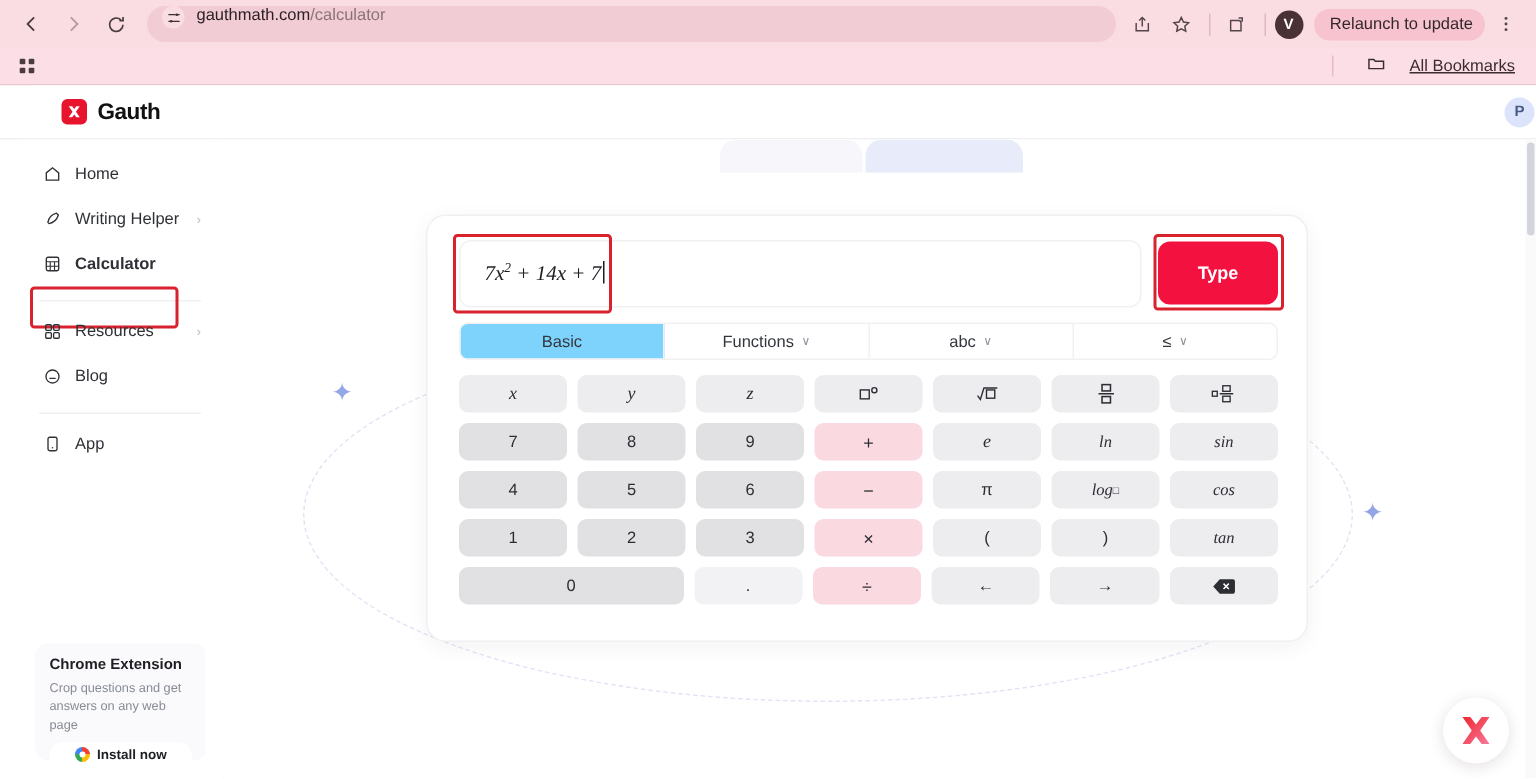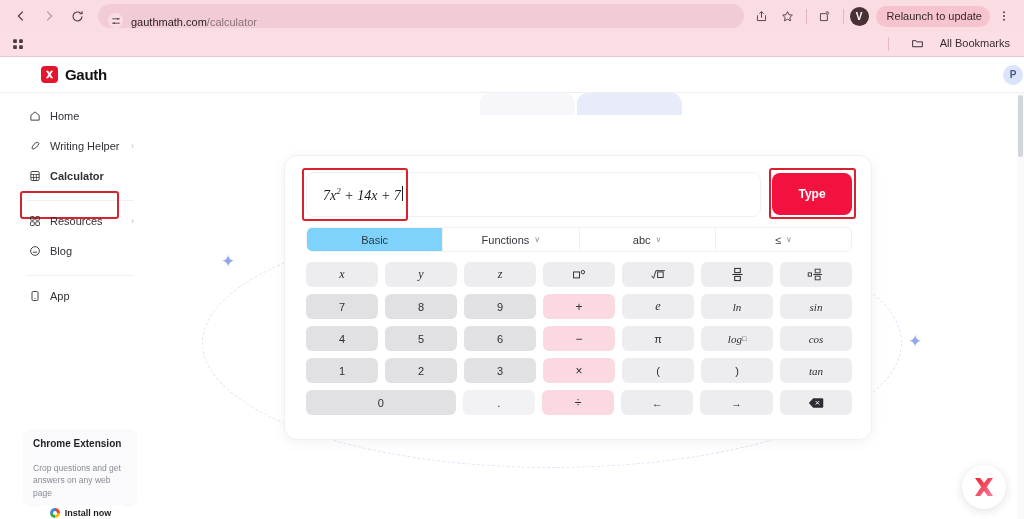--- a/index.html
+++ b/index.html
@@ -19,21 +19,21 @@
   }
   .nav-btn {
     width: 26px; height: 26px; display: flex; align-items: center;
     justify-content: center; color: #4a3c40; font-size: 14px;
     border-radius: 50%;
   }
   .nav-btn.dim { color: #b49aa1; }
   .omnibox {
     flex: 1; height: 24px; margin-left: 6px; margin-right: 4px;
     background: #f2ccd5; border-radius: 13px; display: flex;
-    align-items: flex-end; padding: 0 10px; gap: 8px; max-width: 790px;
+    align-items: flex-start; padding: 0 10px; gap: 8px; max-width: 790px;
   }
   .omnibox-icon {
     width: 15px; height: 15px; border-radius: 50%; background: #fadde3;
     display: flex; align-items: center; justify-content: center;
     flex-shrink: 0;
   }
   .omnibox-url { font-size: 11px; color: #2d2126; white-space: nowrap; }
   .omnibox-url .path { color: #8a7379; }
   .tb-icon {
     width: 24px; height: 24px; display: flex; align-items: center;
@@ -52,22 +52,22 @@
     font-size: 11px; color: #33272b; white-space: nowrap; margin-left: 5px;
   }
 
   .bookmark-bar {
     position: absolute; left: 0; top: 32px; width: 1024px; height: 24px;
     background: #fcdfe6; display: flex; align-items: center;
     padding: 0 8px;
   }
   .bm-grid { width: 20px; height: 20px; display:flex; align-items:center; justify-content:center; }
   .bm-right {
-    margin-left: auto; display: flex; align-items: flex-start; gap: 16px;
-    font-size: 11px; color: #3a2c31; padding-right: 6px;
+    margin-left: auto; display: flex; align-items: center; gap: 16px;
+    font-size: 11px; color: #3a2c31; padding-right: 6px; text-decoration: underline;
   }
   .bm-divider { width: 1px; height: 14px; background: #e8b9c6; margin-right: 6px; }
   .chrome-edge {
     position: absolute; left: 0; top: 56px; width: 1024px; height: 1px;
     background: #e7c6cf;
   }
 
   
   .page { position: absolute; left: 0; top: 57px; width: 1024px; height: 462px; background: #fff; }
 
@@ -118,21 +118,21 @@
   .nav-sep { height: 1px; background: #f0f0f3; margin: 5px 14px; }
   .hl-box {
     position: absolute; border: 2px solid #d8232f; border-radius: 3px;
     pointer-events: none;
   }
   .ext-card {
     position: absolute; left: 11px; bottom: 12px; width: 115px; height: 78px;
     background: #fafafc; border-radius: 9px; padding: 9px 10px;
   }
   .ext-title { font-size: 10px; font-weight: bold; color: #1d1f24; }
-  .ext-desc { font-size: 8.5px; color: #868b94; line-height: 1.45; margin-top: 13px; }
+  .ext-desc { font-size: 8.5px; color: #868b94; line-height: 1.45; margin-top: 3px; }
   .ext-btn {
     margin-top: 6px; height: 17px; background: #fff; border-radius: 9px;
     display: flex; align-items: center; justify-content: center; gap: 5px;
     font-size: 9px; color: #1d1f24; font-weight: bold;
   }
   .chrome-dot {
     width: 10px; height: 10px; border-radius: 50%;
     background: conic-gradient(#ea4335 0 25%, #fbbc05 25% 50%, #34a853 50% 75%, #4285f4 75% 100%);
     position: relative;
   }
@@ -148,21 +148,21 @@
     width: 700px; height: 250px; left: 65px; top: 125px;
     border: 1.4px dashed #dfe3f5; border-radius: 50%;
   }
   .star { color: #94a6e8; font-size: 17px; line-height: 1; }
   .ghost-pill {
     position: absolute; height: 22px; border-radius: 11px 11px 0 0;
     top: 0;
   }
 
   .calc-card {
-    position: absolute; left: 147px; top: 62px; width: 588px; height: 285px;
+    position: absolute; left: 147px; top: 50px; width: 588px; height: 285px;
     background: #fff; border: 1px solid #f0f0f3; border-radius: 13px;
     box-shadow: 0 3px 14px rgba(40,40,70,0.055);
   }
   .expr-row { position: absolute; left: 21px; top: 16px; width: 546px; height: 45px; display: flex; }
   .expr-field {
     width: 455px; height: 45px; background: #fff; border: 1px solid #f1f1f4;
     border-radius: 8px; display: flex; align-items: center; padding-left: 16px;
   }
   .expr-text {
     font-family: "Liberation Serif", serif; font-style: italic;

